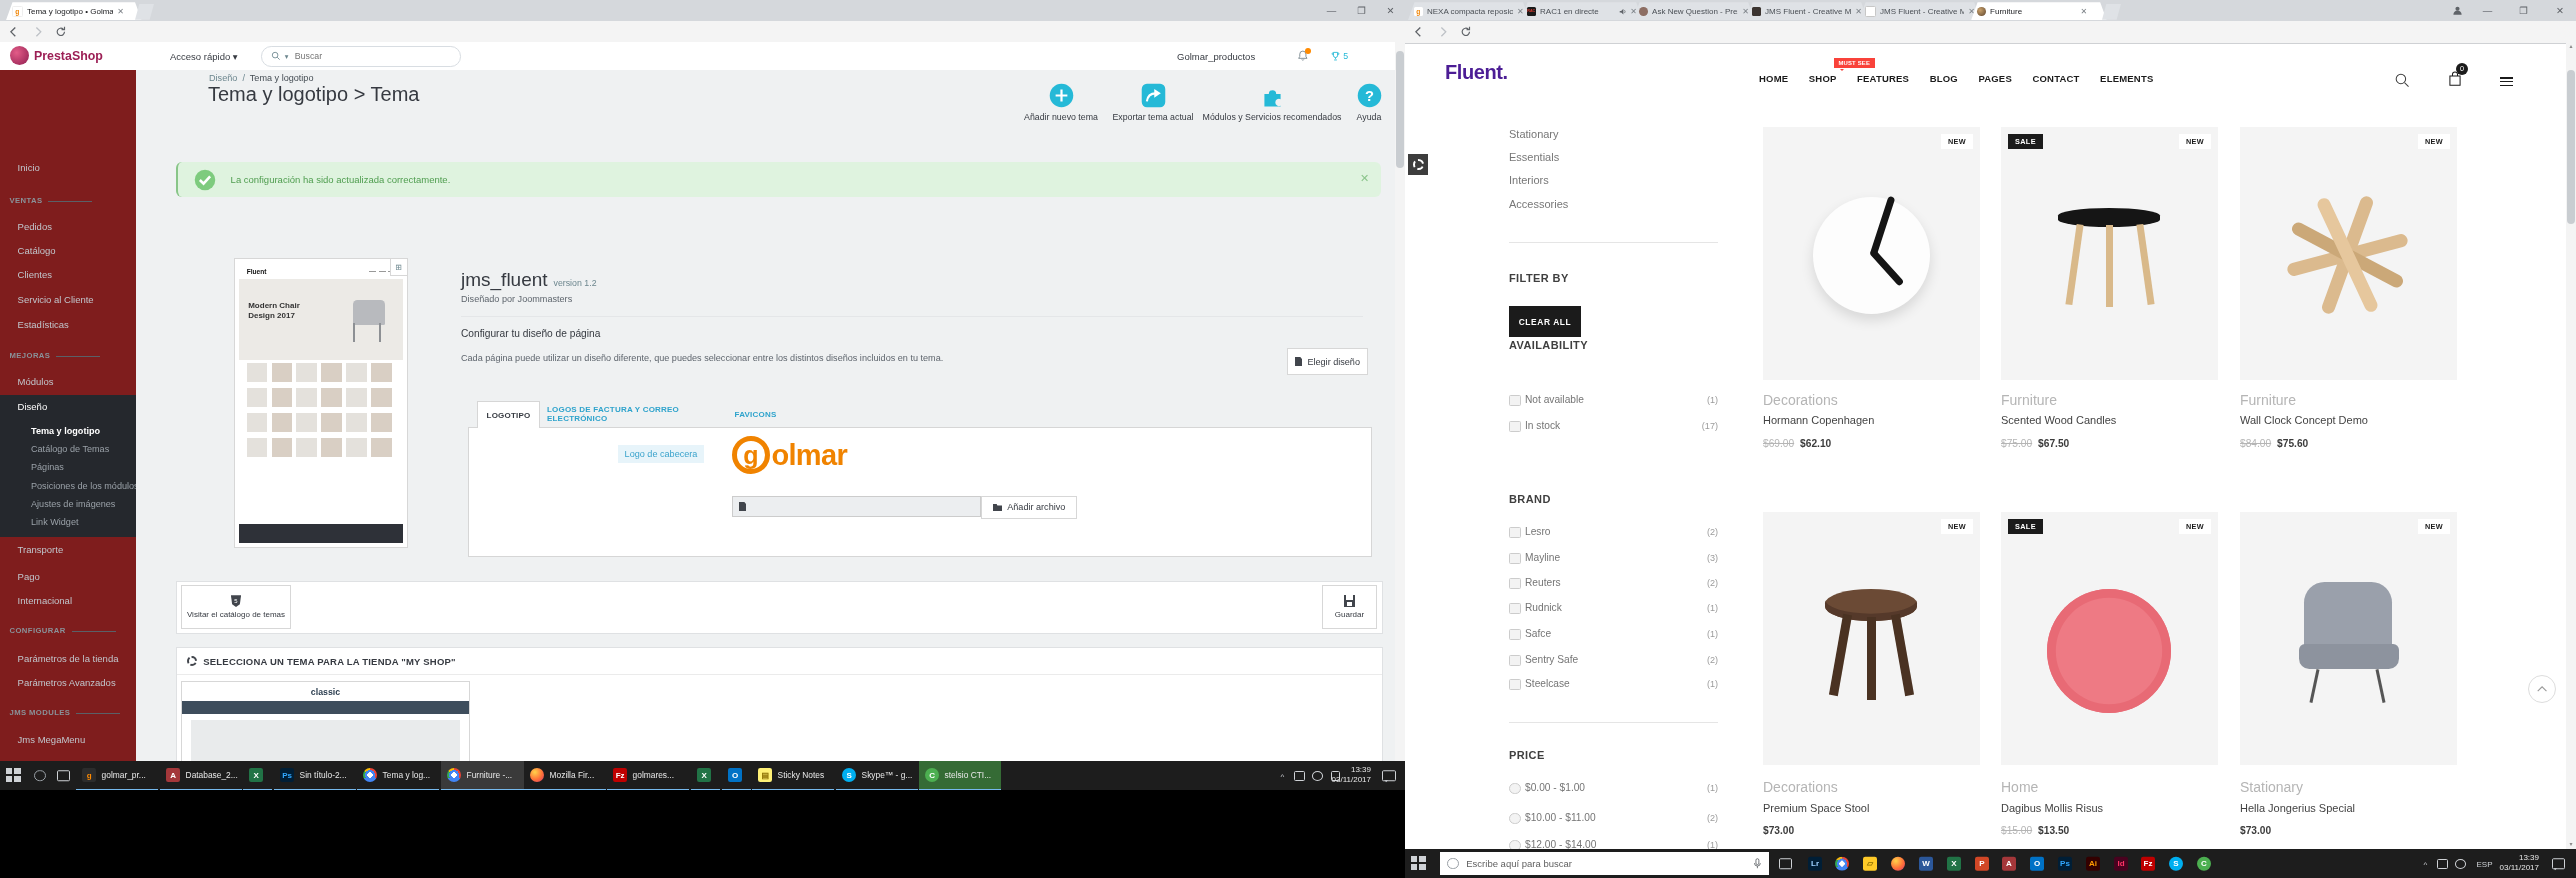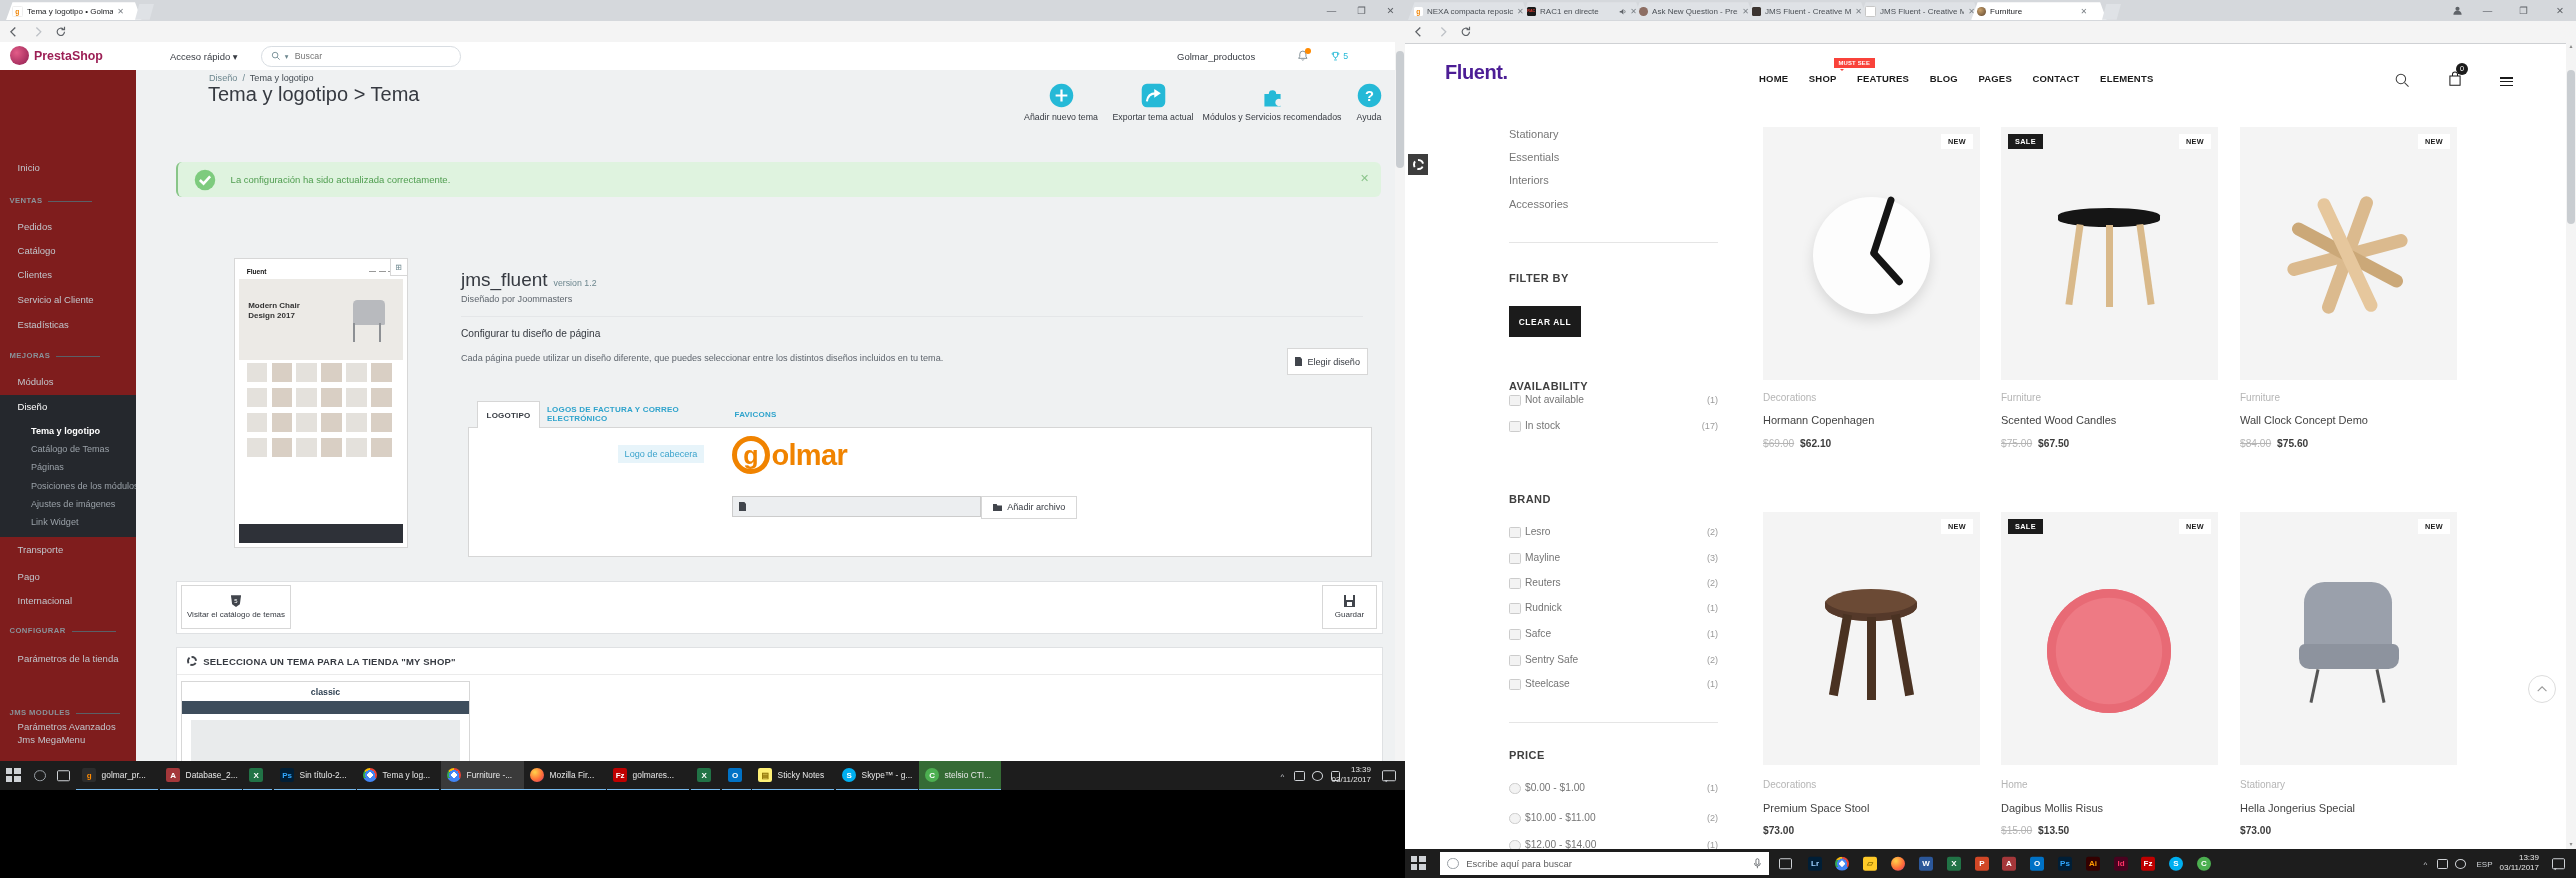--- a/index.html
+++ b/index.html
@@ -125,21 +125,21 @@
   .fl-row .cb{position:absolute;left:0;top:0.7px;width:9.5px;height:9.5px;background:#f3f3f3;border:0.7px solid #ccc;border-radius:1.5px;}
   .fl-row .rb{border-radius:50%;}
   .fl-row .lab{position:absolute;left:16px;top:0;}
   .fl-row .cnt{position:absolute;right:0;top:0.7px;font-size:9.1px;color:#9c9c9c;}
   .clearall{position:absolute;left:104px;top:306px;width:72px;height:31px;background:#1b1b1b;color:#fff;
             font-size:8.4px;font-weight:bold;letter-spacing:0.6px;display:flex;align-items:center;justify-content:center;}
   .prod-img{position:absolute;width:217px;height:253px;background:#f4f4f4;overflow:hidden;}
   .badge{position:absolute;top:7.3px;font-size:7.3px;font-weight:bold;letter-spacing:0.4px;padding:2.9px 6.6px;}
   .badge.new{right:7.3px;background:#fff;color:#1b1b1b;}
   .badge.sale{left:7.3px;background:#1b1b1b;color:#fff;}
-  .prod-cat{position:absolute;width:217px;font-size:10px;color:#b5b5b5;}
+  .prod-cat{position:absolute;width:217px;font-size:14px;color:#b5b5b5;}
   .prod-name{position:absolute;width:217px;font-size:11px;color:#434343;}
   .prod-price{position:absolute;width:217px;font-size:10.2px;color:#3c3c3c;font-weight:bold;}
   .prod-price .old{color:#b5b5b5;font-weight:normal;text-decoration:line-through;margin-right:5.9px;}
   .gear-tile{position:absolute;left:2.9px;top:154px;width:20.5px;height:20.5px;background:#3d3d3d;display:flex;align-items:center;justify-content:center;}
   .gear-tile .gear{border-color:#fff;width:11px;height:11px;border-width:2.9px;}
   .scrolltop{position:absolute;left:1123px;top:675px;width:26px;height:26px;border:0.7px solid #ddd;border-radius:50%;
              background:#fff;display:flex;align-items:center;justify-content:center;}
   .sbar{position:absolute;top:41px;width:10.2px;background:#f4f4f4;}
   .sthumb{position:absolute;left:0.7px;width:8.8px;background:#c9cdd1;border-radius:4.4px;}
   .sarrow{position:absolute;left:0;width:10.2px;height:10.2px;display:flex;align-items:center;justify-content:center;font-size:5.1px;color:#8a8a8a;}
@@ -265,21 +265,21 @@
           <div class="ps-subitem" style="top:67px;">Páginas</div>
           <div class="ps-subitem" style="top:86px;">Posiciones de los módulos</div>
           <div class="ps-subitem" style="top:104px;">Ajustes de imágenes</div>
           <div class="ps-subitem" style="top:122px;">Link Widget</div>
         </div>
         <div class="ps-item" style="top:474px;">Transporte</div>
         <div class="ps-item" style="top:501px;">Pago</div>
         <div class="ps-item" style="top:525px;">Internacional</div>
         <div class="ps-h" style="top:556px;">CONFIGURAR</div>
         <div class="ps-item" style="top:583px;">Parámetros de la tienda</div>
-        <div class="ps-item" style="top:607px;margin-top:44px;">Parámetros Avanzados</div>
+        <div class="ps-item" style="top:607px;">Parámetros Avanzados</div>
         <div class="ps-h" style="top:638px;">JMS MODULES</div>
         <div class="ps-item" style="top:664px;">Jms MegaMenu</div>
         <div class="ps-item" style="top:689px;">Jms Blog</div>
         <div class="ps-item" style="top:714px;">Jms Page Builder</div>
         <div class="ps-burger" style="top:738px;">
             <div></div>
             <div></div>
             <div></div>
           </div>
       </div>
@@ -628,21 +628,21 @@
         </div>
 
       <div class="fl-side-item" style="top:128px;">Stationary</div>
       <div class="fl-side-item" style="top:151px;">Essentials</div>
       <div class="fl-side-item" style="top:174px;">Interiors</div>
       <div class="fl-side-item" style="top:198px;">Accessories</div>
       <div class="fl-div" style="top:242px;"></div>
 
       <div class="fl-h" style="top:272px;">FILTER BY</div>
       <div class="clearall">CLEAR ALL</div>
-      <div class="fl-h" style="top:380px;text-align:center;">AVAILABILITY</div>
+      <div class="fl-h" style="top:339px;text-align:center;">AVAILABILITY</div>
       <div class="fl-row" style="top:394px;">
         <span class="cb"></span>
         <span class="lab">Not available</span>
         <span class="cnt">(1)</span>
       </div>
       <div class="fl-row" style="top:420px;">
         <span class="cb"></span>
         <span class="lab">In stock</span>
         <span class="cnt">(17)</span>
       </div>

